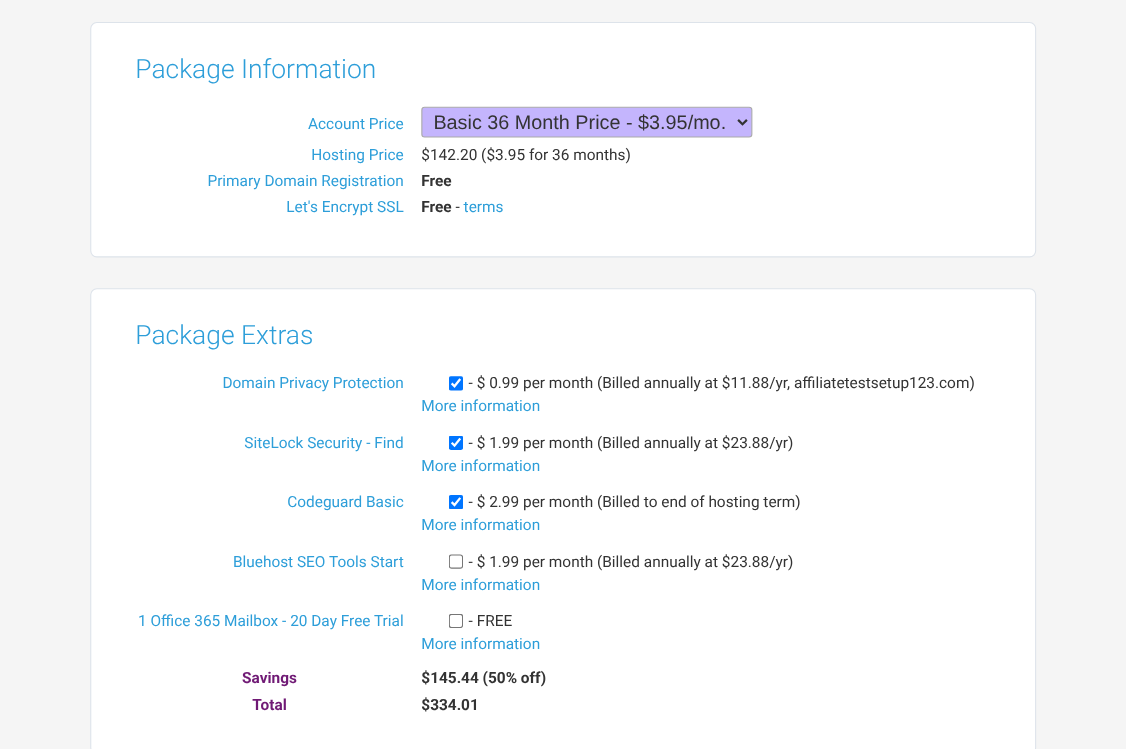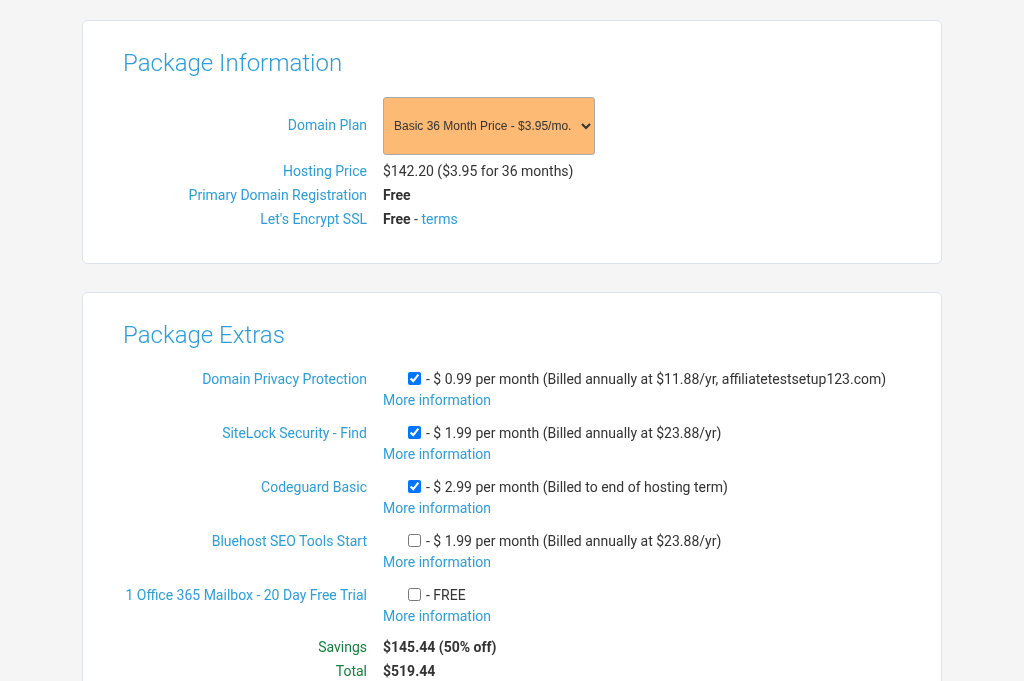--- a/index.html
+++ b/index.html
@@ -45,24 +45,24 @@
     .info-value strong {
       font-weight: 700;
     }
     .info-value a {
       color: #2d9ed9;
       text-decoration: none;
     }
     select.plan-select {
       border: 1px solid #aaa;
       border-radius: 3px;
-      padding: 20px 6px;
-      font-size: 12px;
-      color: #333;
-      background: #fdba74;
+      padding: 2px 6px;
+      font-size: 18px;
+      color: #333;
+      background: #c4b5fd;
       cursor: pointer;
     }
     .extras-row {
       display: flex;
       align-items: flex-start;
       margin-bottom: 12px;
     }
     .extras-label {
       color: #2d9ed9;
       text-align: right;
@@ -91,40 +91,41 @@
     input[type="checkbox"] {
       margin-top: 3px;
       cursor: pointer;
     }
     .savings-row {
       display: flex;
       align-items: baseline;
       margin-bottom: 8px;
     }
     .savings-label {
-      color: #15803d;
-      text-align: right;
+      color: #701a75;
+      text-align: center;
       min-width: 260px;
       padding-right: 16px;
       font-size: 14px;
+      font-weight: bold;
     }
     .savings-value {
       font-weight: 700;
       color: #333;
       font-size: 14px;
     }
   </style>
 </head>
 <body>
 
 <div class="card">
   <h2 class="card-title">Package Information</h2>
 
   <div class="info-row">
-    <div class="info-label">Domain Plan</div>
+    <div class="info-label">Account Price</div>
     <div class="info-value">
       <select class="plan-select">
         <option>Basic 36 Month Price - $3.95/mo.</option>
       </select>
     </div>
   </div>
 
   <div class="info-row">
     <div class="info-label">Hosting Price</div>
     <div class="info-value">$142.20  ($3.95 for 36 months)</div>
@@ -201,15 +202,15 @@
     </div>
   </div>
 
   <div class="savings-row">
     <div class="savings-label">Savings</div>
     <div class="savings-value">$145.44 (50% off)</div>
   </div>
 
   <div class="savings-row">
     <div class="savings-label">Total</div>
-    <div class="savings-value">$519.44</div>
+    <div class="savings-value">$334.01</div>
   </div>
 </div>
 
 </body></html>

